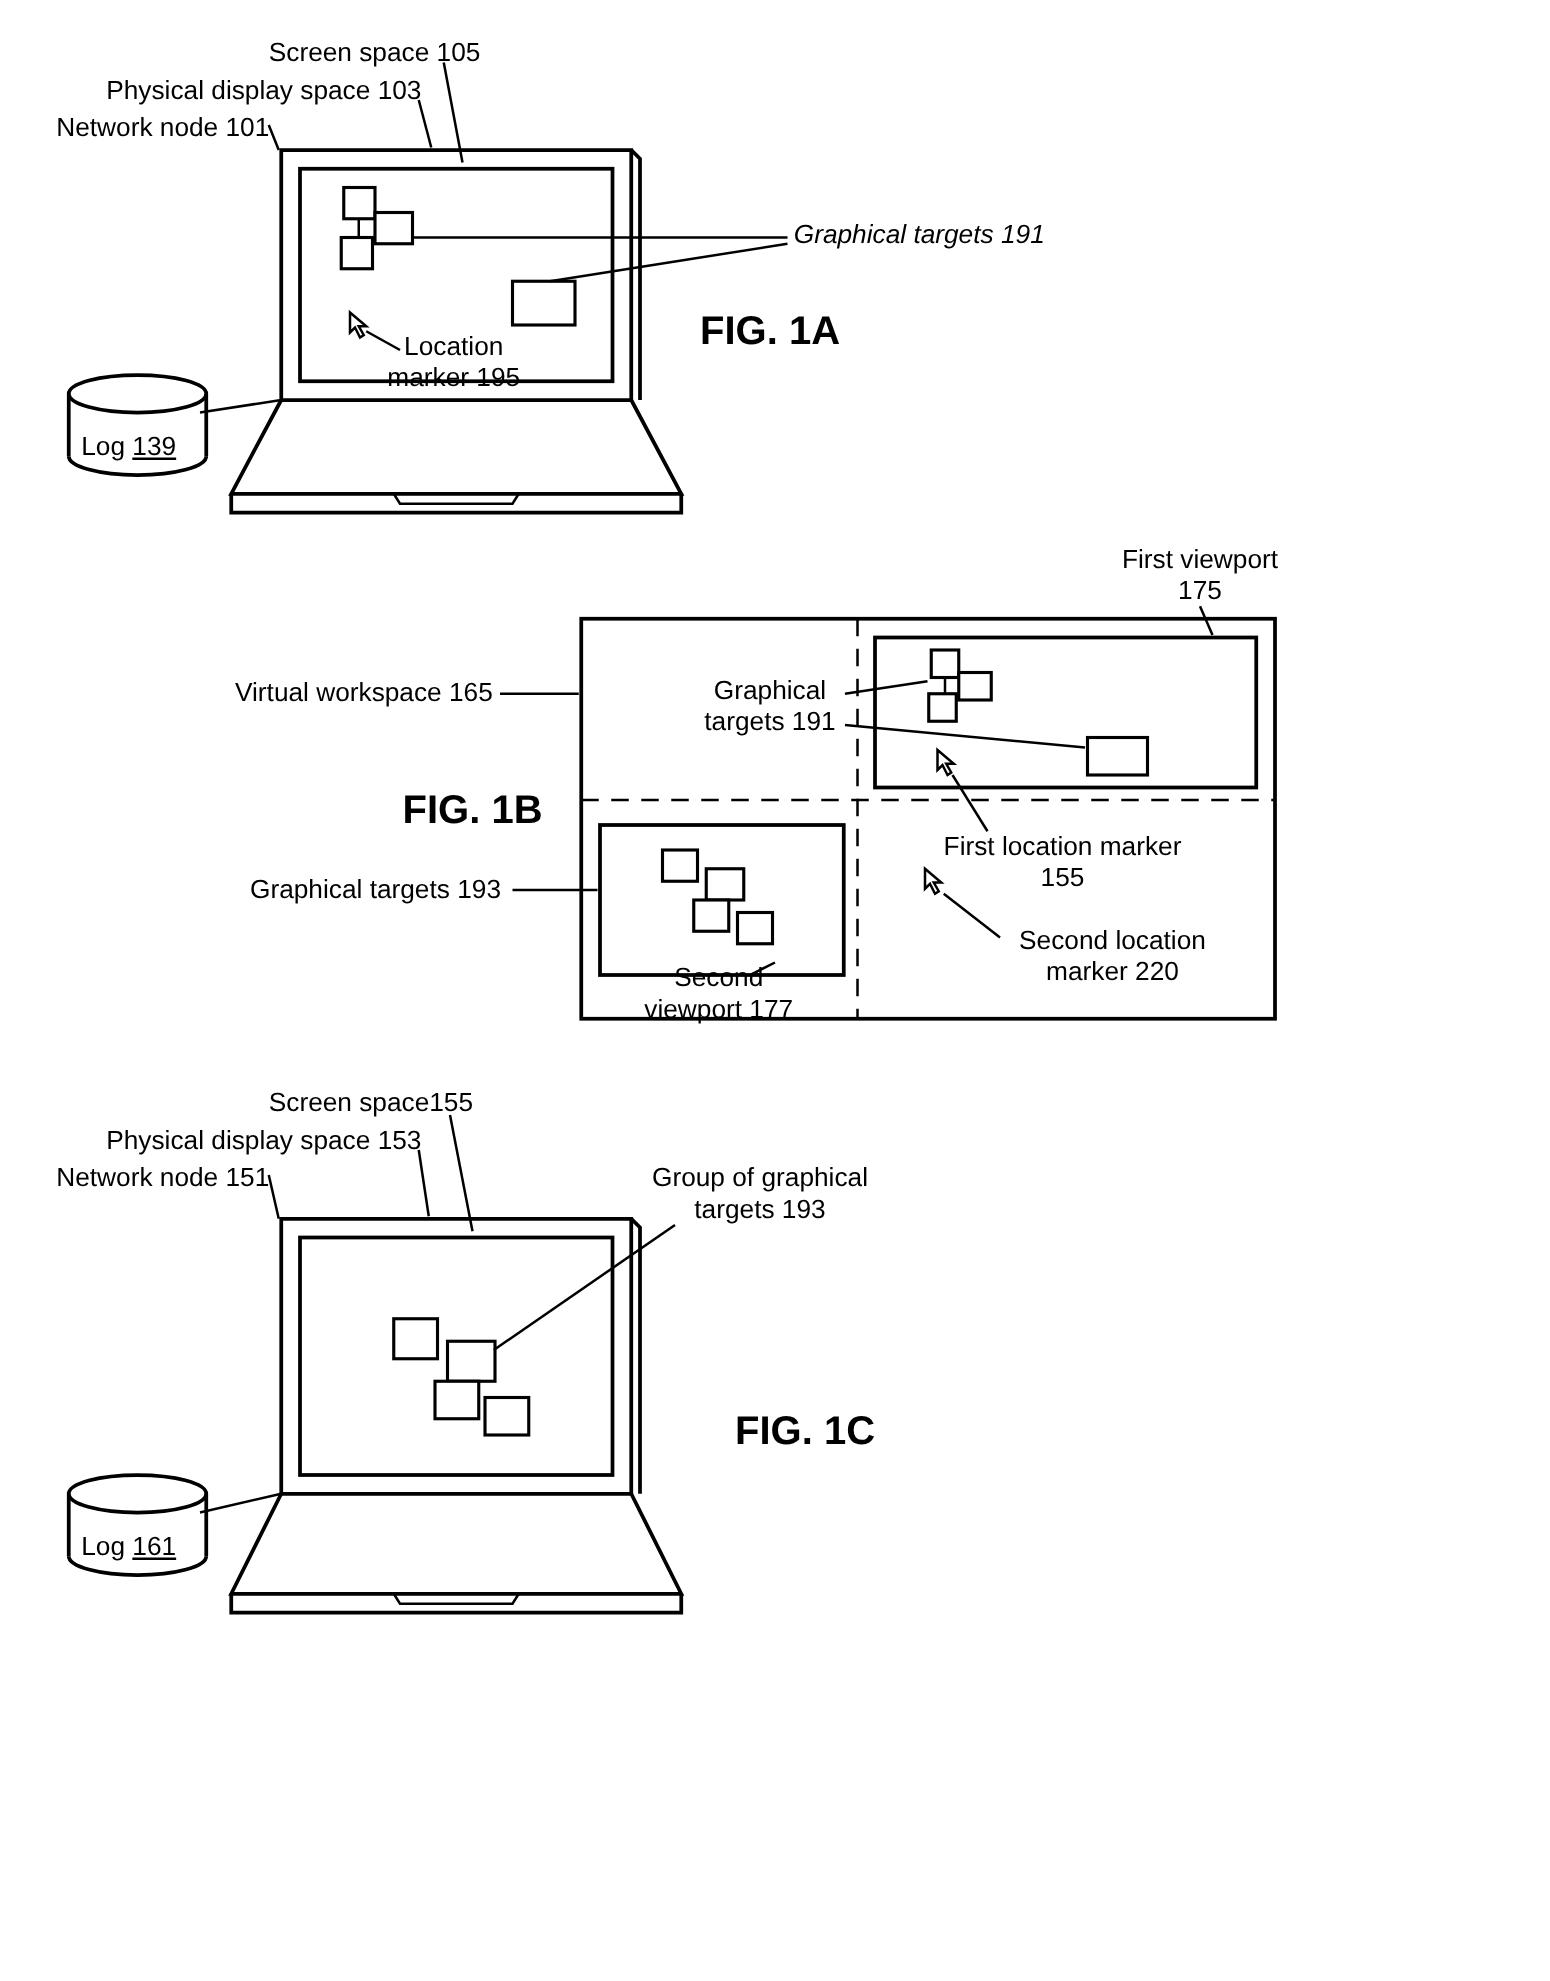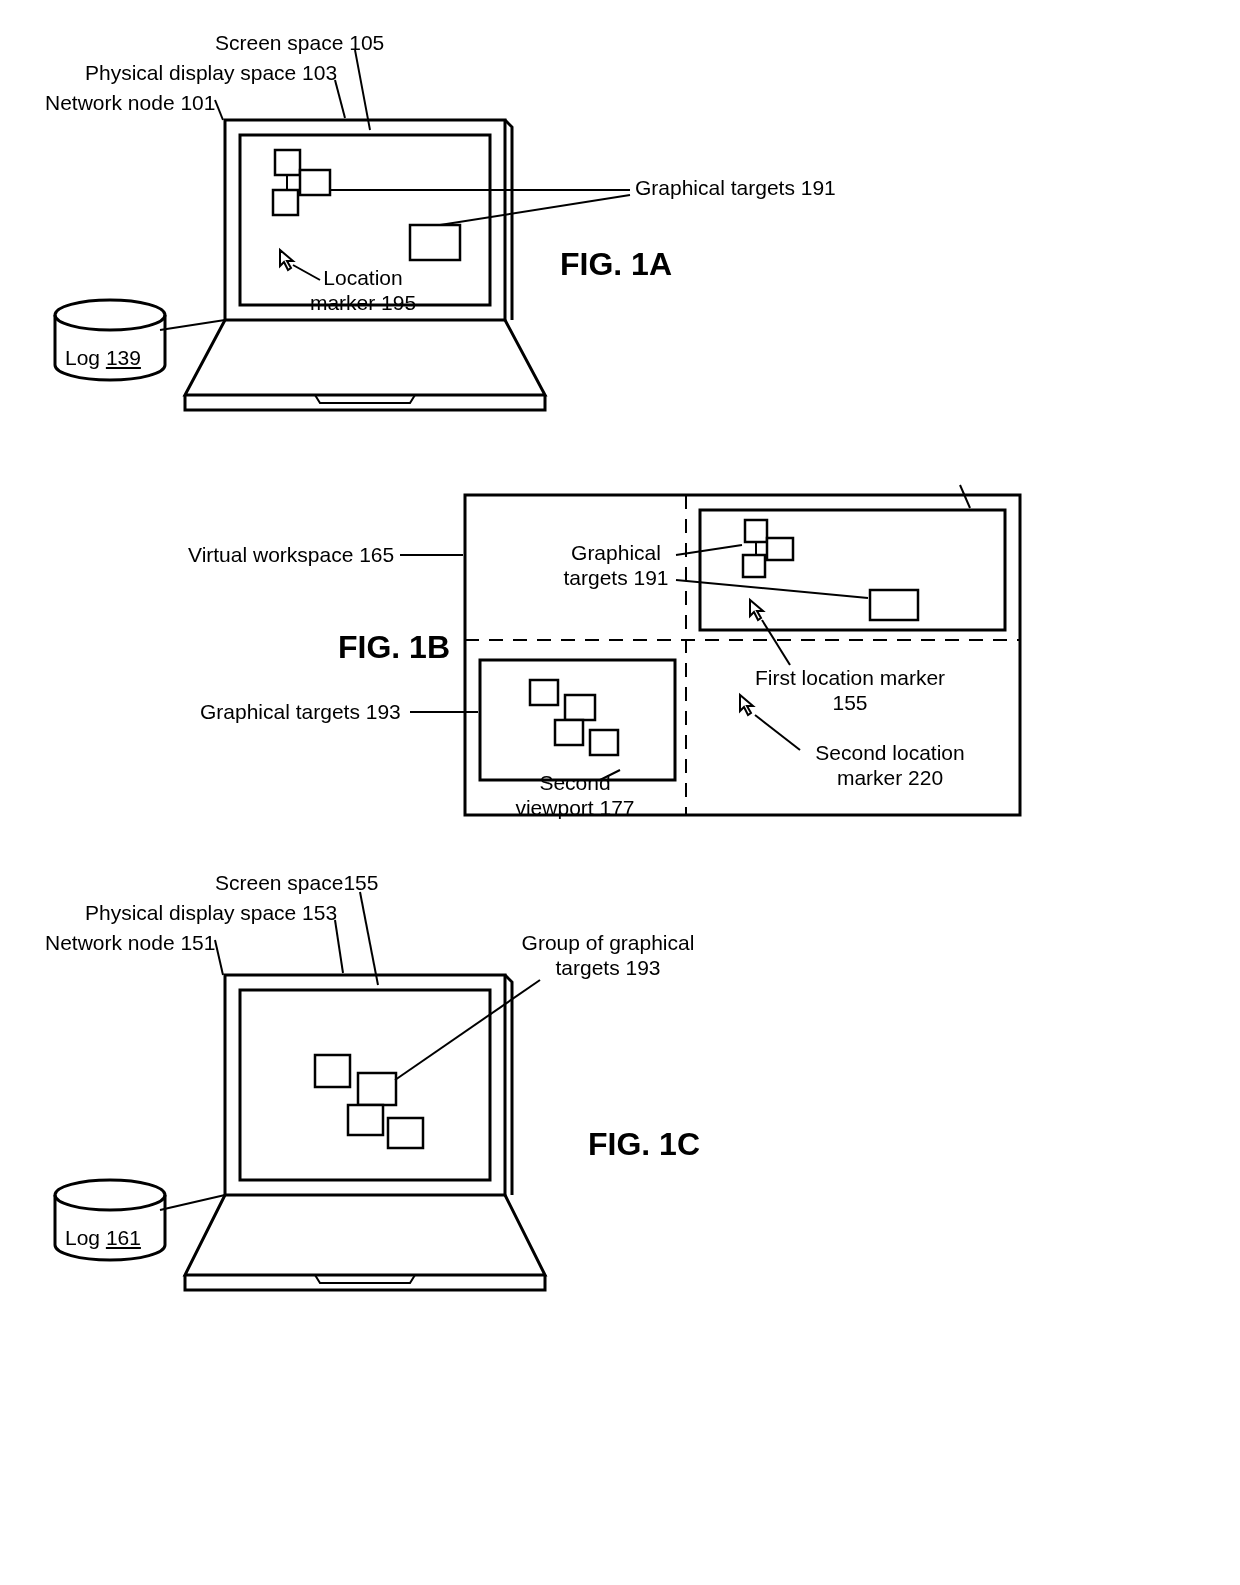--- a/index.html
+++ b/index.html
@@ -36,36 +36,40 @@
   }
 </style>
 </head>
 <body>
 
 <div class="page">
 
   <div class="label" style="left:215px; top:30px;">Screen space 105</div>
   <div class="label" style="left:85px; top:60px;">Physical display space 103</div>
   <div class="label" style="left:45px; top:90px;">Network node 101</div>
-  <div class="label" style="left:635px; top:175px;">Graphical targets 191</div>
+  <div class="label" style="left:635px; top:175px;font-style:italic;">Graphical targets 191</div>
   <div class="label center" style="left:303px; top:265px; width:120px;">
     <span>Location</span><br>
     <span>marker 195</span>
   </div>
   <div class="label fig-title" style="left:560px; top:245px;">FIG. 1A</div>
   <div class="label" style="left:65px; top:345px;">
     <span>Log </span><span class="underline">139</span>
   </div>
 
+  <div class="label center" style="left:860px; top:435px; width:200px;">
+    <span>First viewport</span><br>
+    <span>175</span>
+  </div>
   <div class="label" style="left:188px; top:542px;">Virtual workspace 165</div>
   <div class="label center" style="left:556px; top:540px; width:120px;">
     <span>Graphical</span><br>
     <span>targets 191</span>
   </div>
-  <div class="label fig-title" style="left:338px; top:628px;text-align:right;">FIG. 1B</div>
+  <div class="label fig-title" style="left:322px; top:628px;text-align:right;">FIG. 1B</div>
   <div class="label" style="left:200px; top:699px;">Graphical targets 193</div>
   <div class="label center" style="left:505px; top:770px; width:140px;">
     <span>Second</span><br>
     <span>viewport 177</span>
   </div>
   <div class="label center" style="left:725px; top:665px; width:250px;">
     <span>First location marker</span><br>
     <span>155</span>
   </div>
   <div class="label center" style="left:790px; top:740px; width:200px;">

